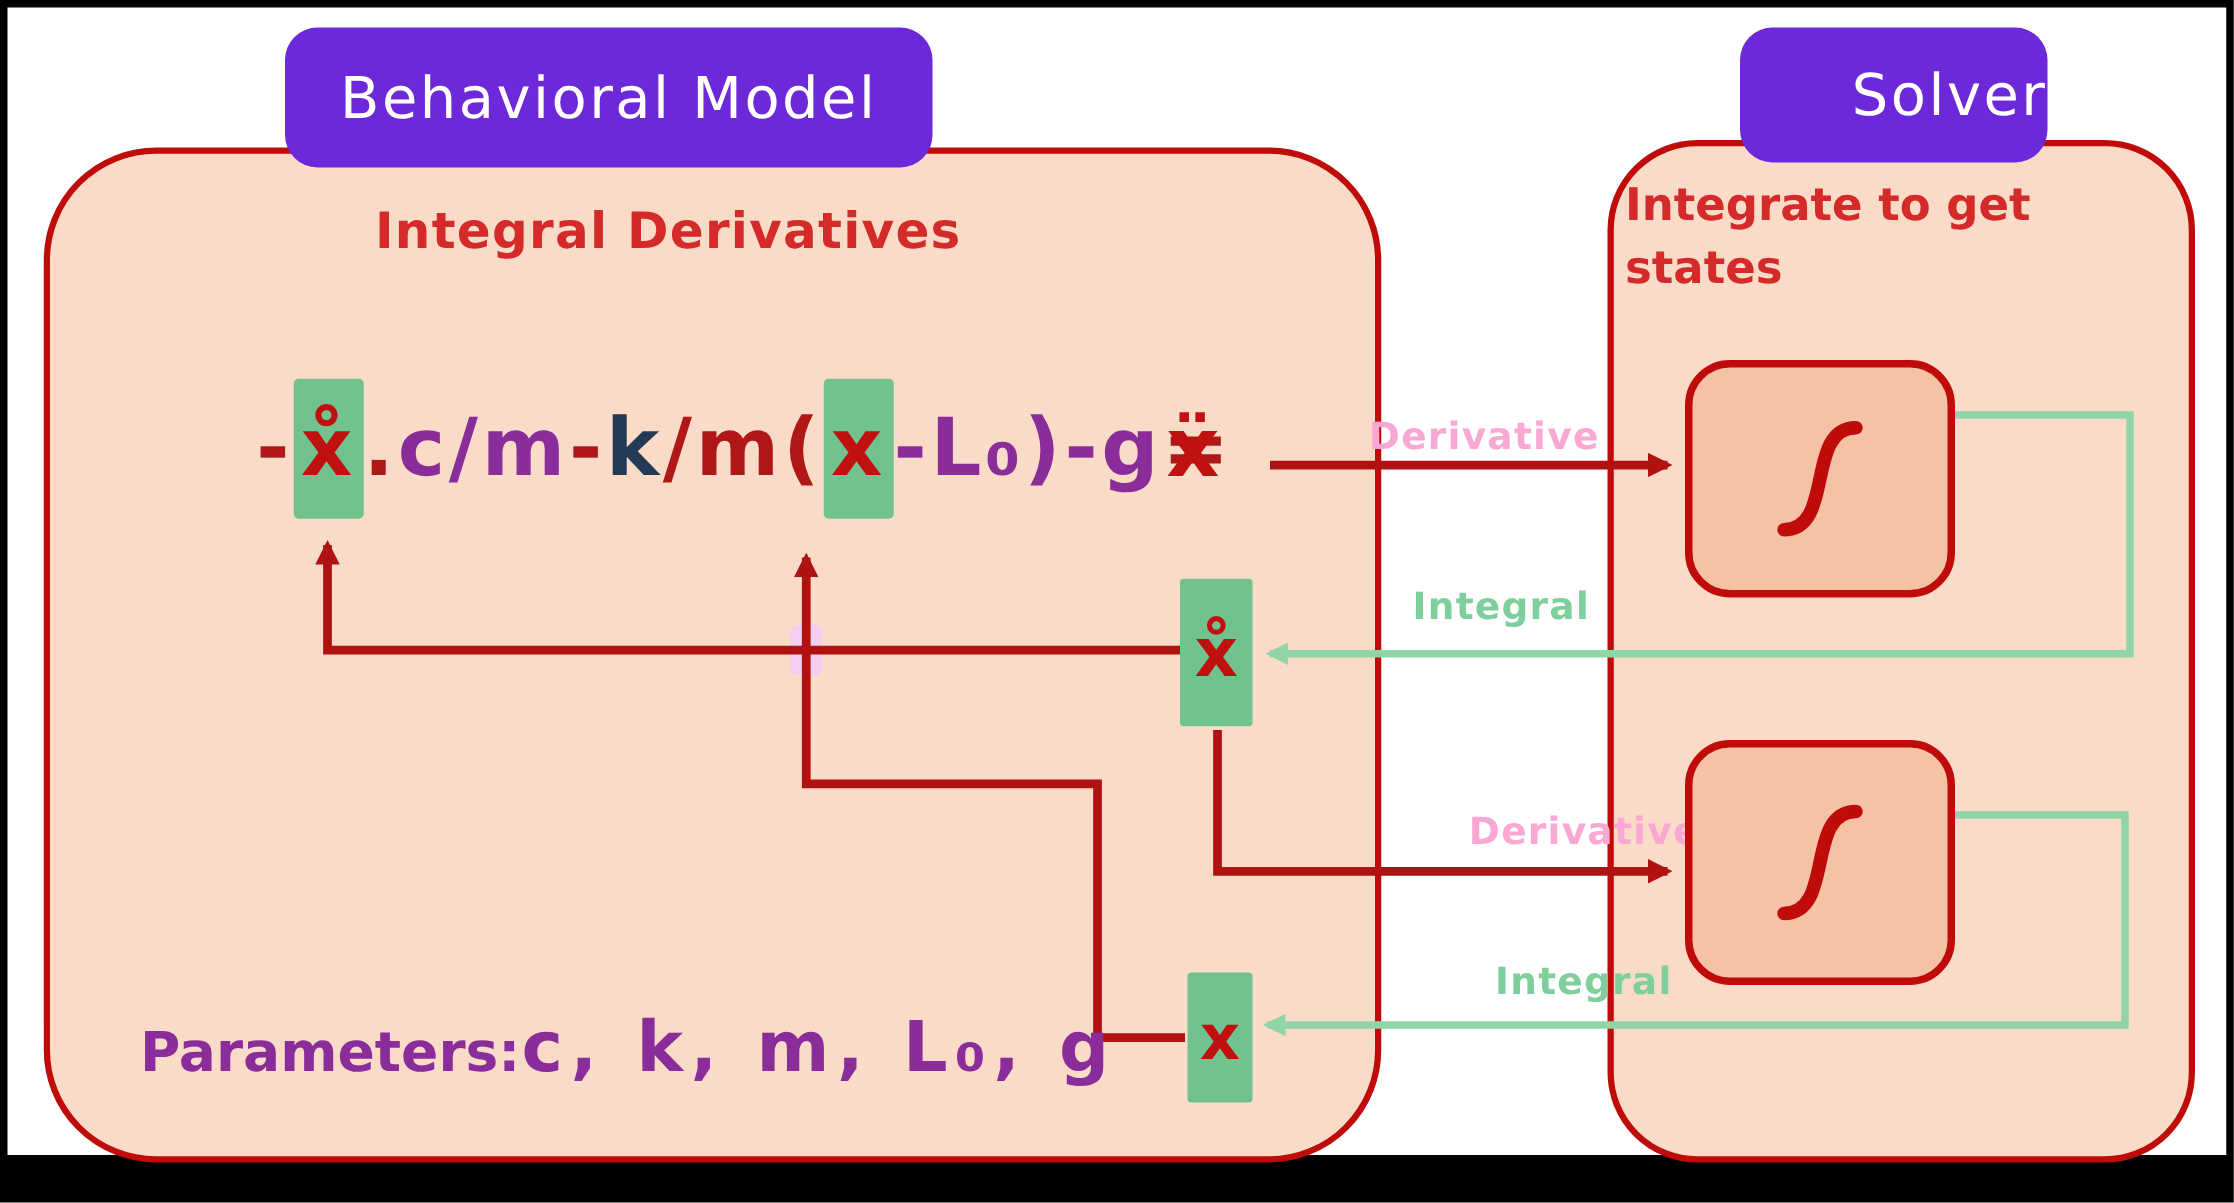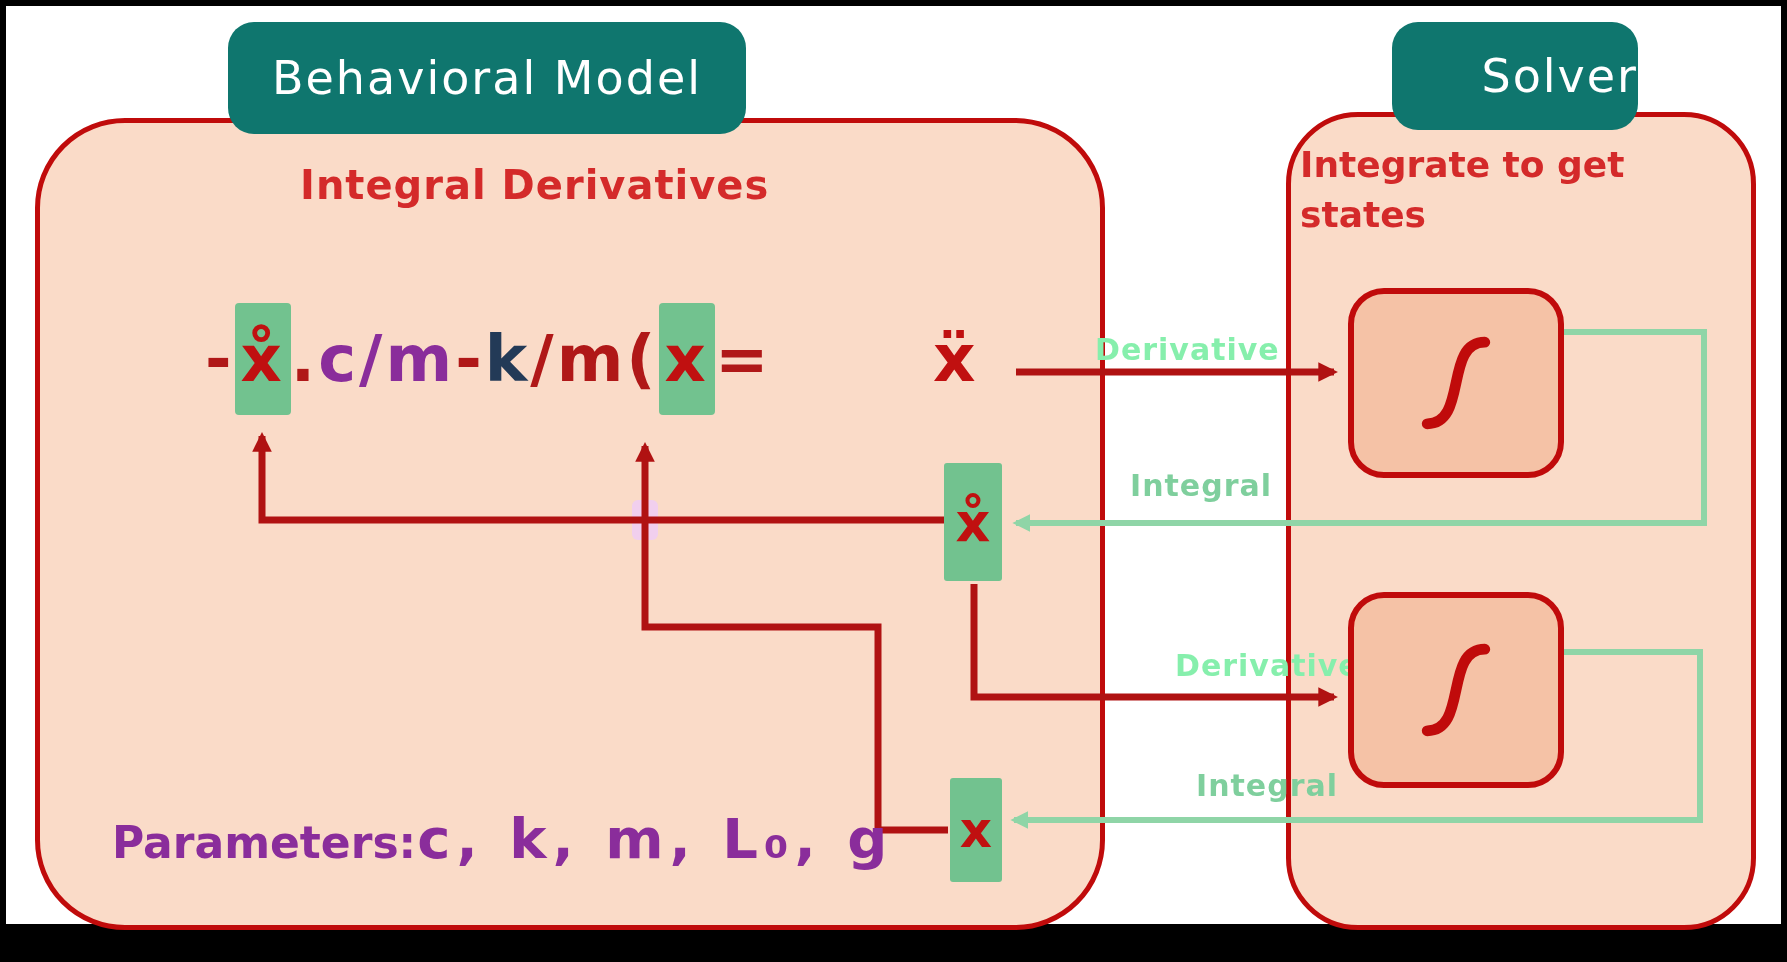--- a/index.html
+++ b/index.html
@@ -4,37 +4,37 @@
 <style>
   html,body{margin:0;padding:0;}
   body{
     width:1787px;height:962px;background:#000;position:relative;overflow:hidden;
     font-family:"DejaVu Sans","Liberation Sans",sans-serif;
   }
   .canvas{position:absolute;left:6px;top:6px;width:1775px;height:918px;background:#ffffff;z-index:0;}
   .panel{position:absolute;border:5px solid #c00b0b;background:#fadbc8;z-index:1;}
   .panel.behavioral{left:35px;top:118px;width:1060px;height:802px;border-radius:90px;}
   .panel.solver{left:1286px;top:112px;width:460px;height:808px;border-radius:72px;}
-  .badge{position:absolute;background:#0f766e;color:#fff;display:flex;align-items:center;justify-content:center;
+  .badge{position:absolute;background:#6d28d9;color:#fff;display:flex;align-items:center;justify-content:center;
     border-radius:26px;font-size:46px;letter-spacing:2px;z-index:5;font-weight:500;}
   .badge.behavioral{left:228px;top:22px;width:518px;height:112px;}
   .badge.solver{left:1392px;top:22px;width:246px;height:108px;justify-content:flex-end;}
   .subtitle{position:absolute;color:#d42a2a;font-weight:600;z-index:4;}
   .subtitle.compute{left:300px;top:162px;font-size:40px;letter-spacing:1px;}
   .subtitle.integrate{left:1300px;top:140px;width:432px;text-align:left;font-size:36px;line-height:1.4;}
   .equation{position:absolute;left:205px;top:292px;height:134px;display:flex;align-items:center;z-index:4;}
   .eq-seg{font-size:64px;font-weight:600;letter-spacing:3px;line-height:1;white-space:pre;}
   .eq-hl{background:#72c28f;padding:24px 6px;border-radius:4px;}
   .symbol-accel{position:absolute;left:933px;top:320px;font-size:66px;color:#c01010;font-weight:700;z-index:4;}
   .state{position:absolute;background:#72c28f;display:flex;align-items:center;justify-content:center;
     color:#c01010;font-weight:700;z-index:4;border-radius:3px;}
   .state.velocity{left:944px;top:463px;width:58px;height:118px;font-size:54px;}
   .state.position{left:950px;top:778px;width:52px;height:104px;font-size:50px;}
   .flow-label{position:absolute;font-size:30px;font-weight:600;z-index:4;letter-spacing:1px;}
-  .flow-label.red{color:#86efac;}
+  .flow-label.red{color:#f9a8d4;}
   .flow-label.green{color:#7fcf9d;}
   .flow-label.d1{left:1095px;top:332px;}
   .flow-label.i1{left:1130px;top:468px;}
   .flow-label.d2{left:1175px;top:648px;}
   .flow-label.i2{left:1196px;top:768px;}
   .integrator{position:absolute;border:6px solid #c00b0b;background:#f5c2a6;border-radius:36px;
     display:flex;align-items:center;justify-content:center;z-index:4;}
   .integrator.one{left:1348px;top:288px;width:204px;height:178px;}
   .integrator.two{left:1348px;top:592px;width:204px;height:184px;}
   .params{position:absolute;left:112px;top:806px;color:#8a2d9b;z-index:4;display:flex;align-items:baseline;}
@@ -64,20 +64,21 @@
 
 <div class="equation">
     <span class="eq-seg" style="color: rgb(176, 24, 24);">-</span>
     <span class="eq-seg eq-hl" style="color: rgb(192, 16, 16);">x̊</span>
     <span class="eq-seg" style="color: rgb(176, 24, 24);">.</span>
     <span class="eq-seg" style="color: rgb(138, 45, 155);">c/m</span>
     <span class="eq-seg" style="color: rgb(176, 24, 24);">-</span>
     <span class="eq-seg" style="color: rgb(35, 58, 87);">k</span>
     <span class="eq-seg" style="color: rgb(176, 24, 24);">/m(</span>
     <span class="eq-seg eq-hl" style="color: rgb(192, 16, 16);">x</span>
+    <span class="eq-seg" style="color: rgb(138, 45, 155);">-L₀)-g</span>
     <span class="eq-seg" style="color: rgb(176, 24, 24);">=</span>
   </div>
 
 <div class="symbol-accel">ẍ</div>
 
 <div class="cross-mark"></div>
 
 <svg class="wires" width="1787" height="962">
   <defs>
     <marker id="ar" viewBox="0 0 10 10" refX="8" refY="5" markerWidth="2.8" markerHeight="2.8" orient="auto-start-reverse">

